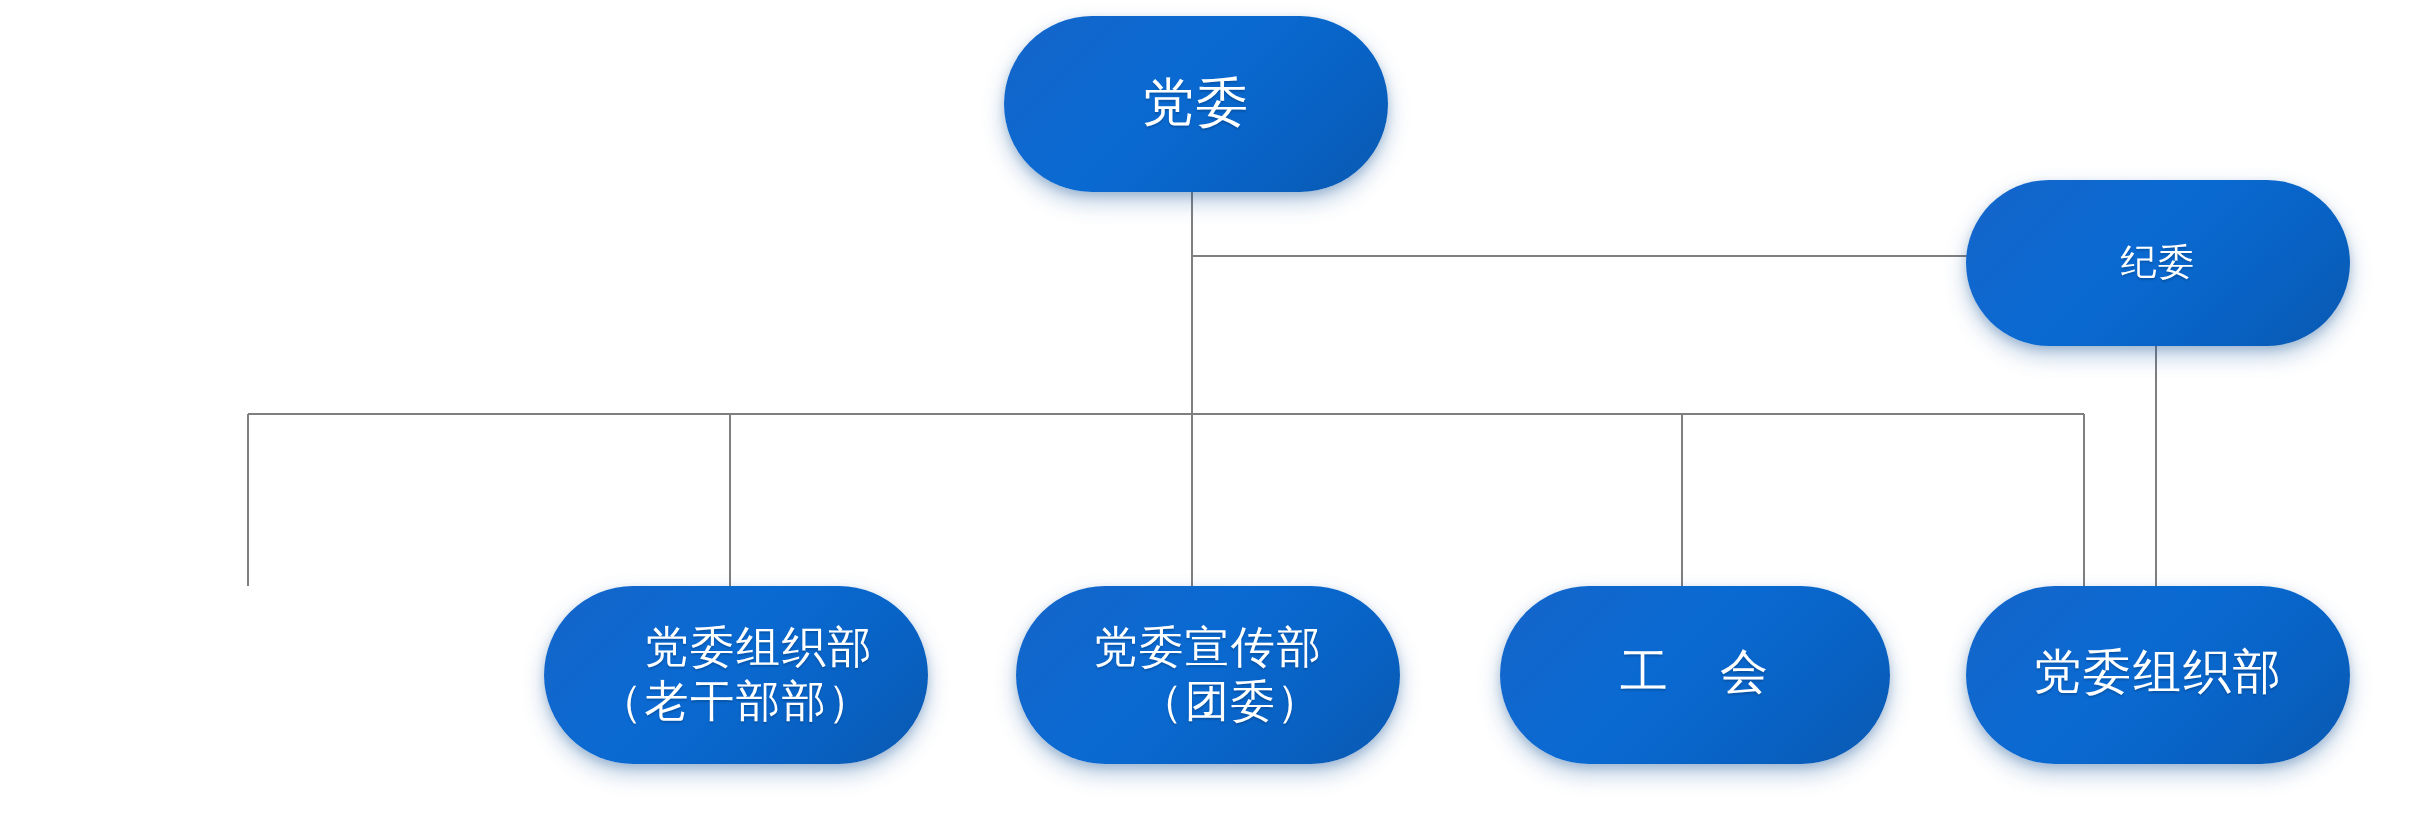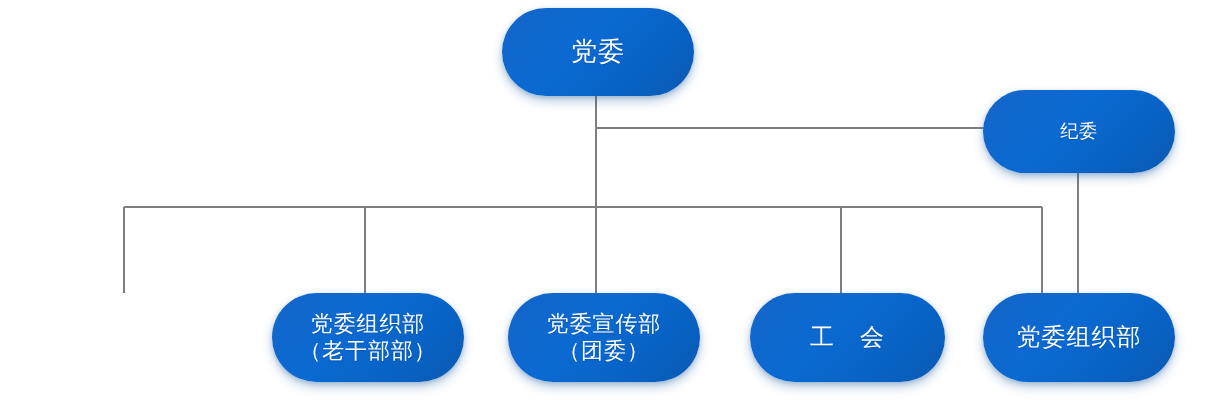--- a/index.html
+++ b/index.html
@@ -31,21 +31,21 @@
     stroke-width: 1.1;
     shape-rendering: crispEdges;
   }
   
   .node {
     position: absolute;
     box-sizing: border-box;
     display: flex;
     align-items: center;
     justify-content: center;
-    text-align: center;
+    text-align: right;
     border-radius: 999px;
     color: #ffffff;
     background: linear-gradient(135deg, #1565c9 0%, #0a6ad2 42%, #0862c4 72%, #0a59b0 100%);
     box-shadow: 0 5px 11px rgba(24, 90, 160, 0.30),
                 0 2px 4px rgba(20, 70, 130, 0.20);
     letter-spacing: 0.04em;
     line-height: 1.22;
     white-space: pre-line;
     text-shadow: 0 1px 1px rgba(0, 0, 0, 0.18);
   }

